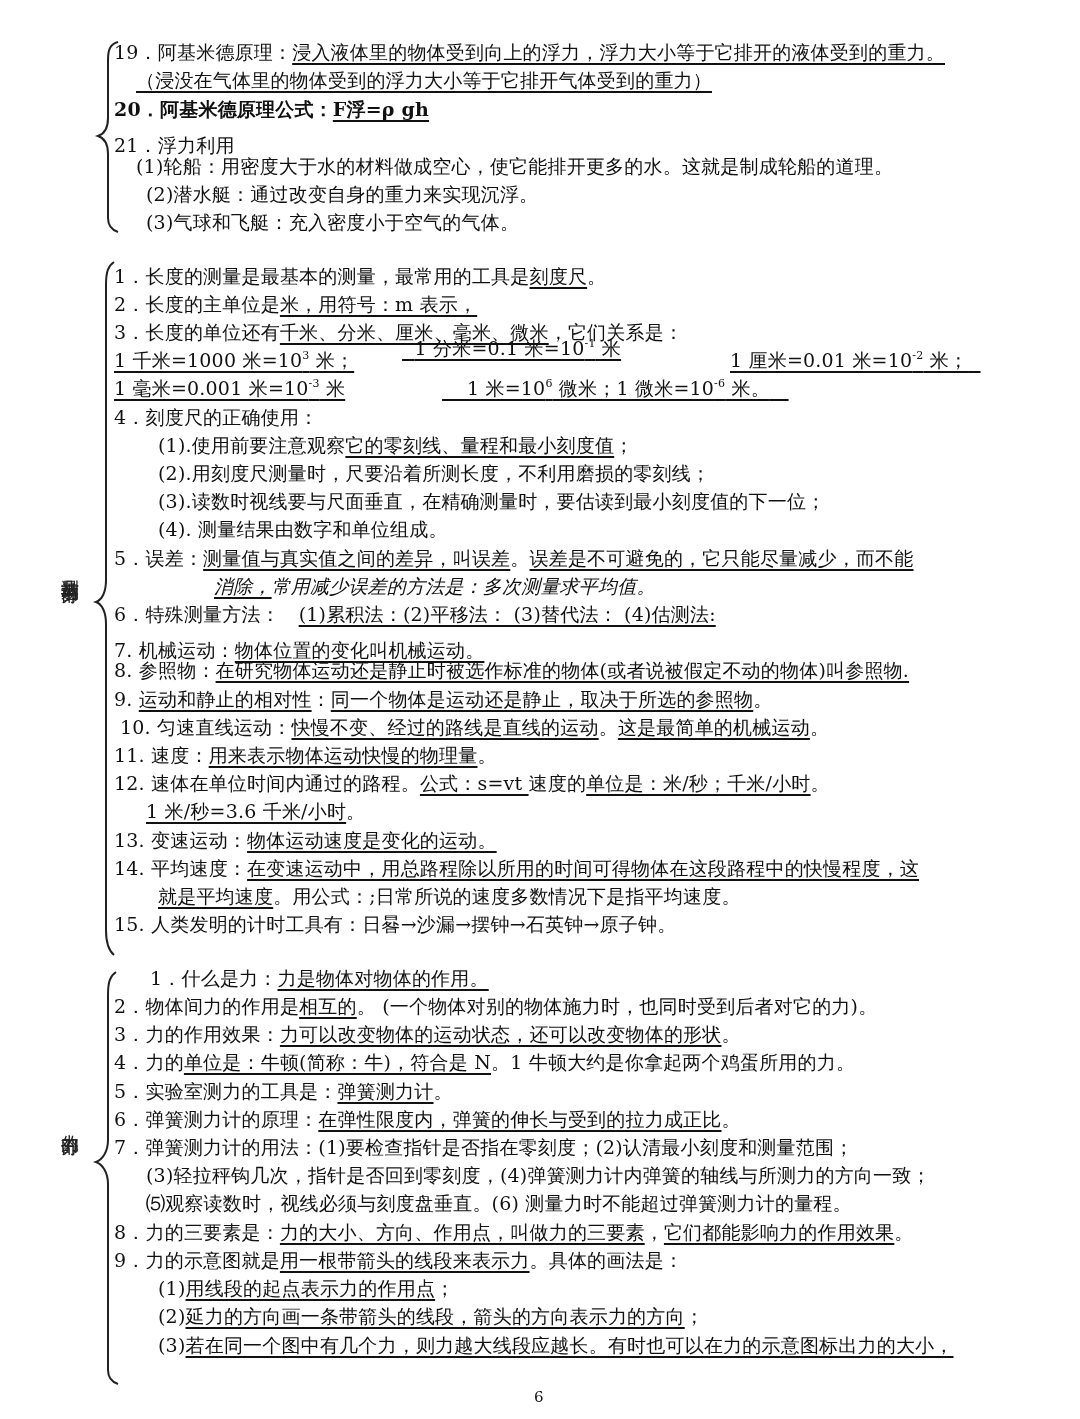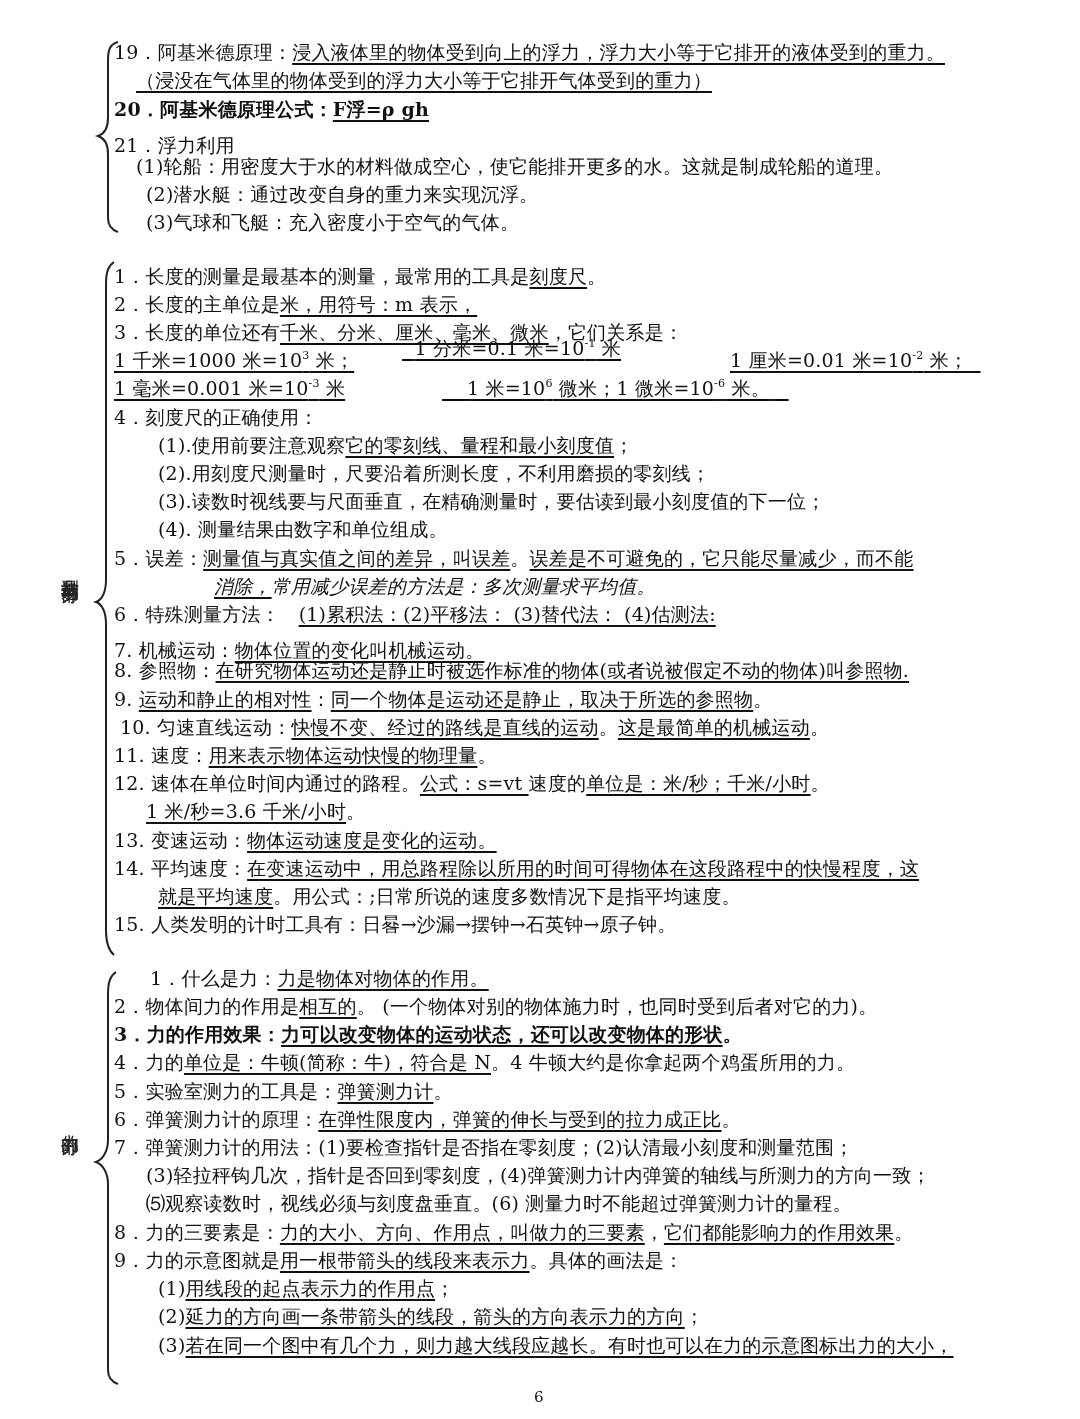--- a/index.html
+++ b/index.html
@@ -136,25 +136,25 @@
 <div class="line" style="left:114px; top:912px;">
   <span>15. </span><span>人类发明的计时工具有：日晷→沙漏→摆钟→石英钟→原子钟。</span>
 </div>
 
 <div class="line" style="left:114px; top:966px;margin-left:36px;">
   <span>1．</span><span>什么是力：</span><span class="u">力是物体对物体的作用。</span>
 </div>
 <div class="line" style="left:114px; top:994px;">
   <span>2．</span><span>物体间力的作用是</span><span class="u">相互的</span><span>。 (一个物体对别的物体施力时，也同时受到后者对它的力)。</span>
 </div>
-<div class="line" style="left:114px; top:1022px;font-weight:bold;">
+<div class="line" style="left:114px; top:1022px;">
   <span>3．</span><span>力的作用效果：</span><span class="u">力可以改变物体的运动状态，还可以改变物体的形状</span><span>。</span>
 </div>
 <div class="line" style="left:114px; top:1050px;">
-  <span>4．</span><span>力的</span><span class="u">单位是：牛顿(简称：牛)，符合是 N</span><span>。4 牛顿大约是你拿起两个鸡蛋所用的力。</span>
+  <span>4．</span><span>力的</span><span class="u">单位是：牛顿(简称：牛)，符合是 N</span><span>。1 牛顿大约是你拿起两个鸡蛋所用的力。</span>
 </div>
 <div class="line" style="left:114px; top:1079px;">
   <span>5．</span><span>实验室测力的工具是：</span><span class="u">弹簧测力计</span><span>。</span>
 </div>
 <div class="line" style="left:114px; top:1107px;">
   <span>6．</span><span>弹簧测力计的原理：</span><span class="u">在弹性限度内，弹簧的伸长与受到的拉力成正比</span><span>。</span>
 </div>
 <div class="line" style="left:114px; top:1135px;">
   <span>7．</span><span>弹簧测力计的用法：(1)要检查指针是否指在零刻度；(2)认清最小刻度和测量范围；</span>
 </div>

